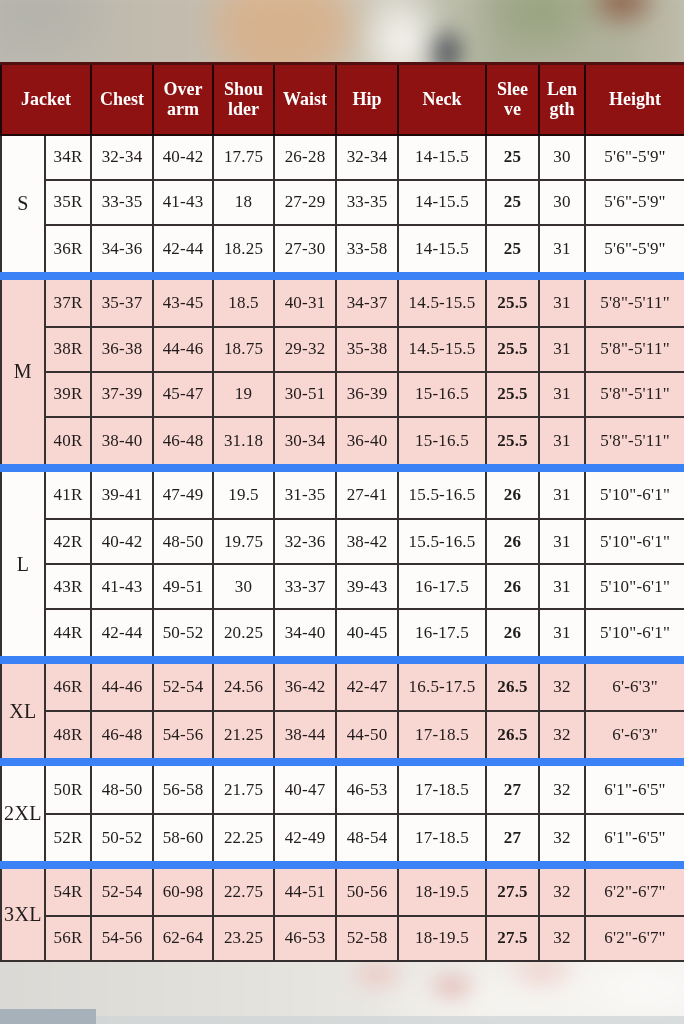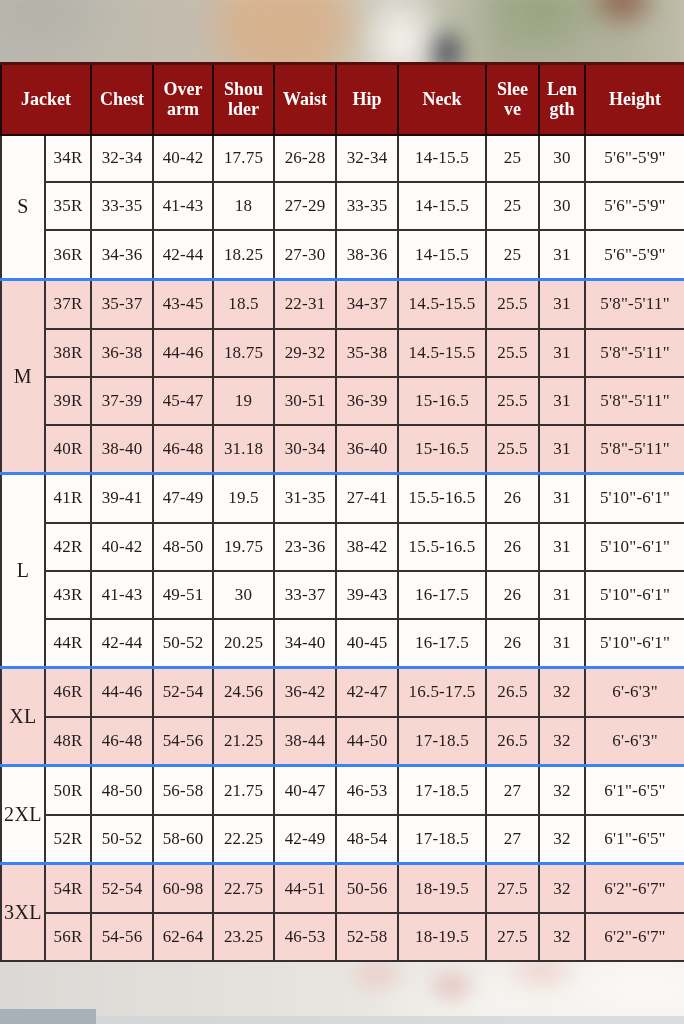--- a/index.html
+++ b/index.html
@@ -64,22 +64,22 @@
     border: 2px solid #363030;
     text-align: center;
     vertical-align: middle;
     font-size: 17px;
     color: #201c1c;
     padding: 0;
     letter-spacing: 0.2px;
   }
   tr.white td { background: #fdfcfa; }
   tr.pink  td { background: #f8d6d2; }
-  tr.group-start td { border-top: 3px solid #3b82f6; }
-  td.col-sleeve { font-weight: normal; }
+  tr.group-start td { border-top: 8px solid #3b82f6; }
+  td.col-sleeve { font-weight: bold; }
   td.group-cell { font-size: 20px; letter-spacing: 0.5px; }
 </style>
 </head>
 <body>
 
 <div class="screen">
 
   <div class="photo-top">
     <div class="art"></div>
   </div>
@@ -142,33 +142,33 @@
             <td class="col-sleeve">25</td>
             <td class="col-length">30</td>
             <td class="col-height">5'6"-5'9"</td>
           </tr>
           <tr class="white">
             <td class="col-jacket">36R</td>
             <td class="col-chest">34-36</td>
             <td class="col-overarm">42-44</td>
             <td class="col-shoulder">18.25</td>
             <td class="col-waist">27-30</td>
-            <td class="col-hip">38-36</td>
+            <td class="col-hip">33-58</td>
             <td class="col-neck">14-15.5</td>
             <td class="col-sleeve">25</td>
             <td class="col-length">31</td>
             <td class="col-height">5'6"-5'9"</td>
           </tr>
           <tr class="pink group-start">
             <td rowspan="4" class="group-cell">M</td>
             <td class="col-jacket">37R</td>
             <td class="col-chest">35-37</td>
             <td class="col-overarm">43-45</td>
             <td class="col-shoulder">18.5</td>
-            <td class="col-waist">22-31</td>
+            <td class="col-waist">40-31</td>
             <td class="col-hip">34-37</td>
             <td class="col-neck">14.5-15.5</td>
             <td class="col-sleeve">25.5</td>
             <td class="col-length">31</td>
             <td class="col-height">5'8"-5'11"</td>
           </tr>
           <tr class="pink">
             <td class="col-jacket">38R</td>
             <td class="col-chest">36-38</td>
             <td class="col-overarm">44-46</td>
@@ -215,21 +215,21 @@
             <td class="col-neck">15.5-16.5</td>
             <td class="col-sleeve">26</td>
             <td class="col-length">31</td>
             <td class="col-height">5'10"-6'1"</td>
           </tr>
           <tr class="white">
             <td class="col-jacket">42R</td>
             <td class="col-chest">40-42</td>
             <td class="col-overarm">48-50</td>
             <td class="col-shoulder">19.75</td>
-            <td class="col-waist">23-36</td>
+            <td class="col-waist">32-36</td>
             <td class="col-hip">38-42</td>
             <td class="col-neck">15.5-16.5</td>
             <td class="col-sleeve">26</td>
             <td class="col-length">31</td>
             <td class="col-height">5'10"-6'1"</td>
           </tr>
           <tr class="white">
             <td class="col-jacket">43R</td>
             <td class="col-chest">41-43</td>
             <td class="col-overarm">49-51</td>

